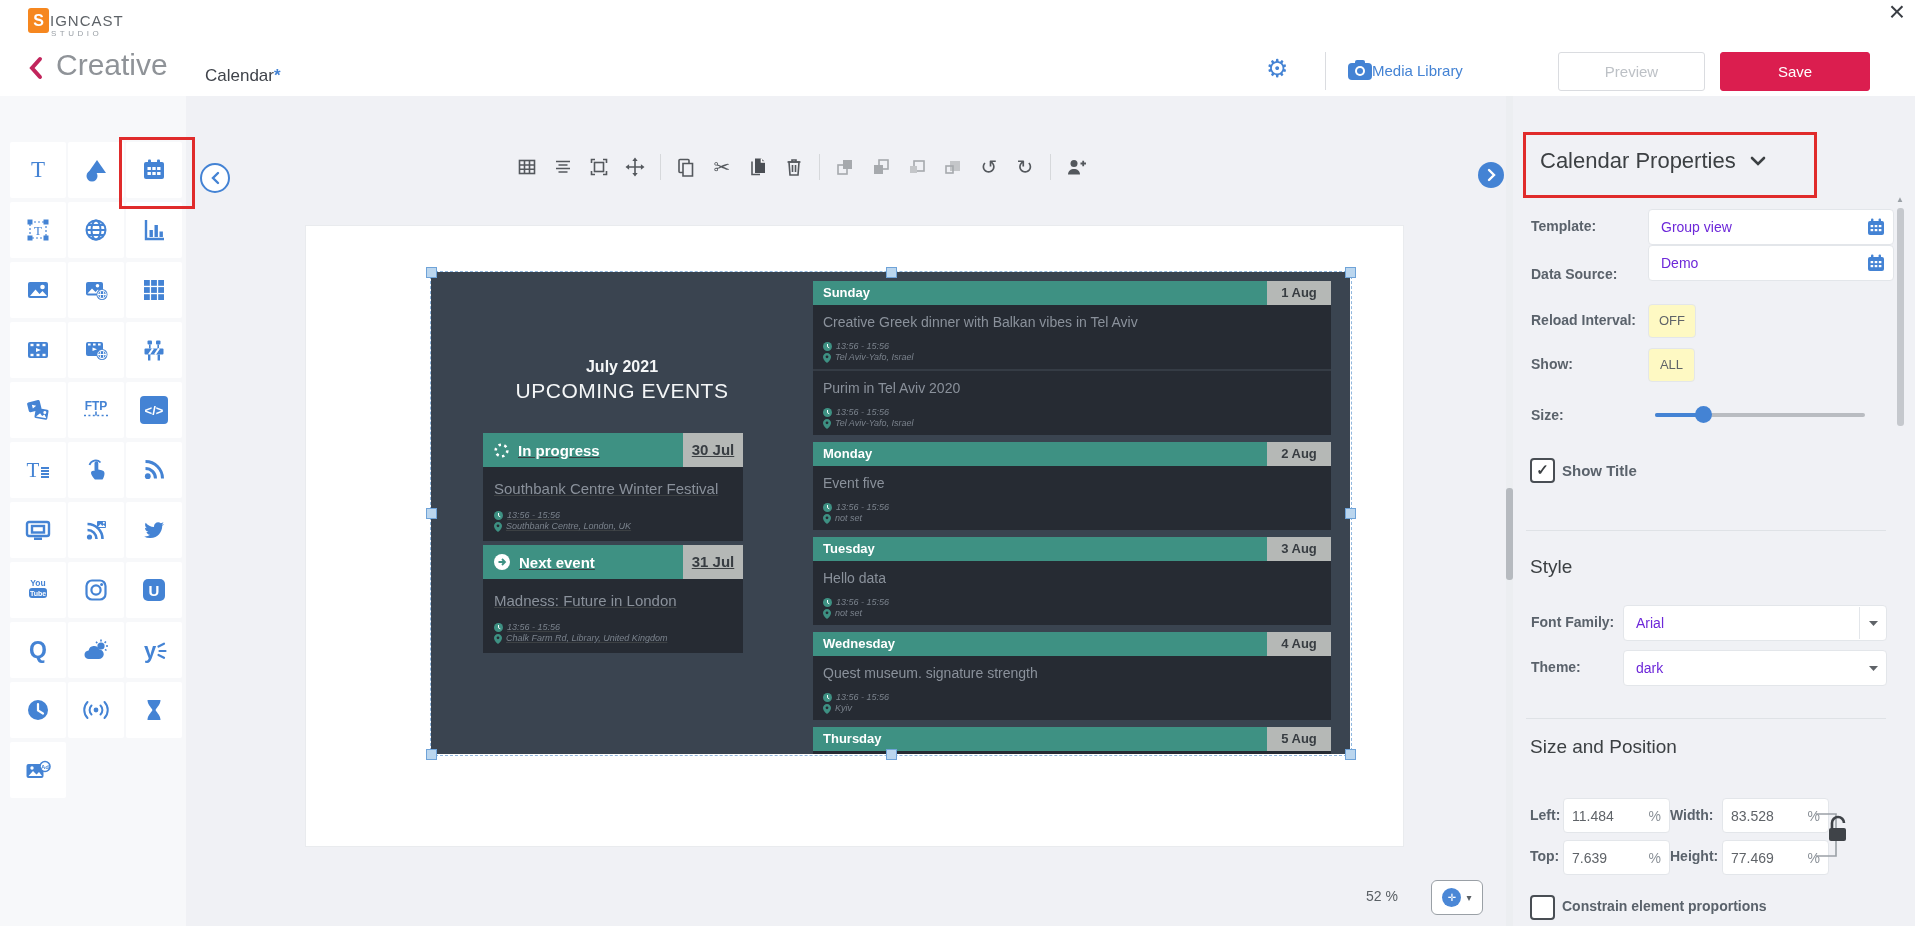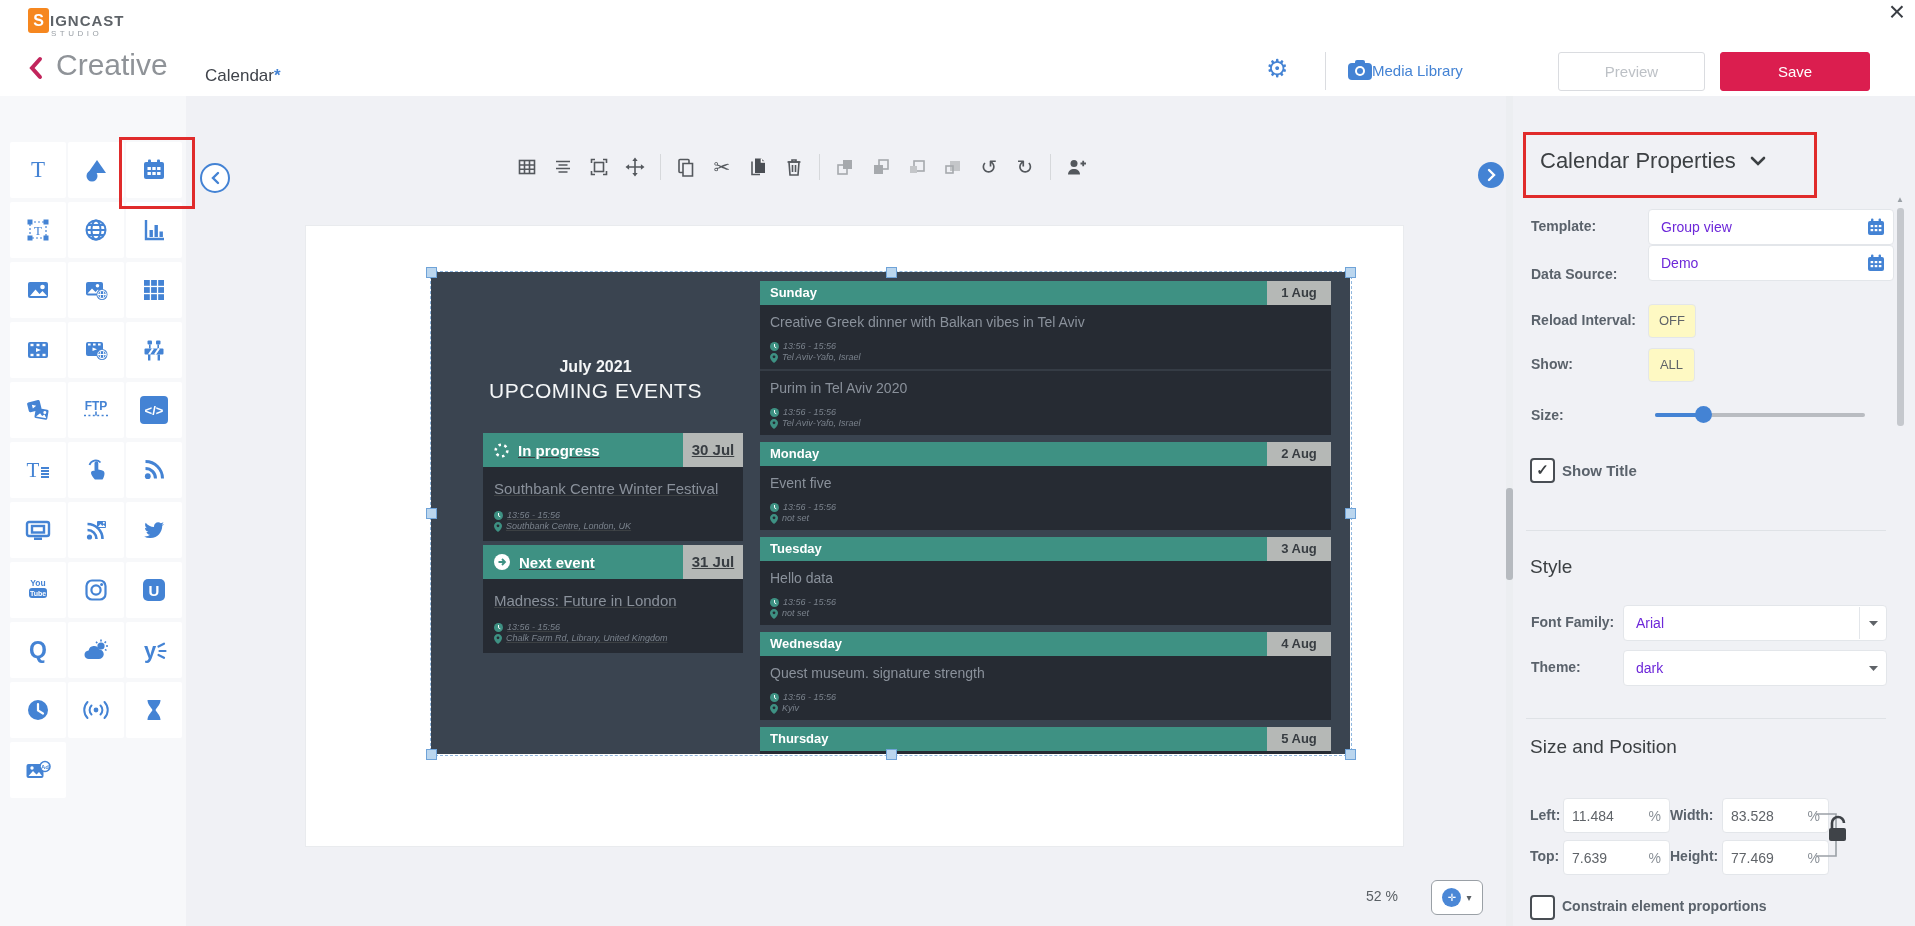--- a/index.html
+++ b/index.html
@@ -3,21 +3,21 @@
 <meta charset="utf-8">
 <style>
   html,body{margin:0;padding:0;}
   body{width:1915px;height:926px;position:relative;overflow:hidden;background:#fff;
        font-family:"Liberation Sans",sans-serif;color:#3c4043;}
   .abs{position:absolute;}
   
   .hdr{position:absolute;left:0;top:0;width:1915px;height:96px;background:#fff;z-index:5;}
   .logo-sq{position:absolute;left:28px;top:8px;width:21px;height:25px;background:#F6871F;border-radius:3px;
            color:#fff;font-weight:bold;font-size:16px;text-align:center;line-height:25px;}
-  .logo-rest{position:absolute;left:50px;top:12px;font-weight:bold;font-size:15px;letter-spacing:1px;color:#5E6368;}
+  .logo-rest{position:absolute;left:50px;top:12px;font-weight:normal;font-size:15px;letter-spacing:1px;color:#5E6368;}
   .logo-sub{position:absolute;left:51px;top:29px;font-size:8px;letter-spacing:3.5px;color:#9AA0A6;}
   .back-ch{position:absolute;left:28px;top:56px;}
   .title-creative{position:absolute;left:56px;top:48px;font-size:30px;font-weight:300;color:#8F9398;}
   .doc-name{position:absolute;left:205px;top:66px;font-size:17px;font-weight:500;color:#3F434A;}
   .doc-name b{color:#4483D4;font-weight:700;}
   .gear{position:absolute;left:1266px;top:54px;font-size:25px;color:#4483D4;cursor:pointer;}
   .hdr-div{position:absolute;left:1325px;top:52px;width:1px;height:38px;background:#DADCE0;}
   .medlib{position:absolute;left:1348px;top:60px;display:flex;align-items:center;color:#4483D4;
           font-size:15px;font-weight:500;cursor:pointer;}
   .btn{position:absolute;top:52px;height:37px;border-radius:3px;font-size:15px;text-align:center;line-height:37px;cursor:pointer;}
@@ -48,21 +48,21 @@
   .vsb{position:absolute;left:1320px;top:0;width:7px;height:830px;background:#ECEEF1;}
   .vsb-th{position:absolute;left:1320px;top:392px;width:7px;height:92px;background:#B6BABF;border-radius:3px;}
   .zoom-lbl{position:absolute;left:1180px;top:792px;font-size:14px;color:#5A6065;}
   .zoom-btn{position:absolute;left:1245px;top:784px;width:50px;height:33px;background:#fff;border:1px solid #9AA0A6;
             border-radius:6px;display:flex;align-items:center;justify-content:center;gap:5px;cursor:pointer;}
   .zb-circ{width:19px;height:19px;border-radius:50%;background:#4A87D6;color:#fff;font-size:10px;line-height:19px;text-align:center;}
   
   .widget{position:absolute;left:125px;top:46px;width:919px;height:482px;background:#3A4450;display:flex;overflow:hidden;}
   .w-sel{position:absolute;left:124px;top:45px;width:920px;height:483px;border:1px dashed #8FB6DE;pointer-events:none;}
   .handle{position:absolute;width:9px;height:9px;background:#BBD6EE;border:1px solid #6FA3D8;z-index:3;}
-  .w-left{width:329px;flex:none;}
+  .w-left{width:382px;flex:none;}
   .w-title{margin-top:86px;text-align:center;color:#F4F6F7;}
   .w-month{font-size:16px;font-weight:bold;}
   .w-main{font-size:21px;font-weight:500;margin-top:3px;letter-spacing:.5px;}
   .cards{width:260px;margin:30px 16px 0 52px;text-decoration:underline;}
   .card{margin-top:4px;}
   .card-h{height:34px;display:flex;}
   .card-status{flex:1;background:#3E9183;display:flex;align-items:center;gap:9px;padding-left:11px;color:#fff;font-weight:bold;font-size:15px;}
   .card-date{width:60px;background:#B5B8B6;color:#383D42;font-weight:bold;font-size:15px;text-align:center;line-height:34px;}
   .card-b{background:#262B33;padding:13px 11px 9px;}
   .card-t{font-size:15px;color:#8A919B;}

